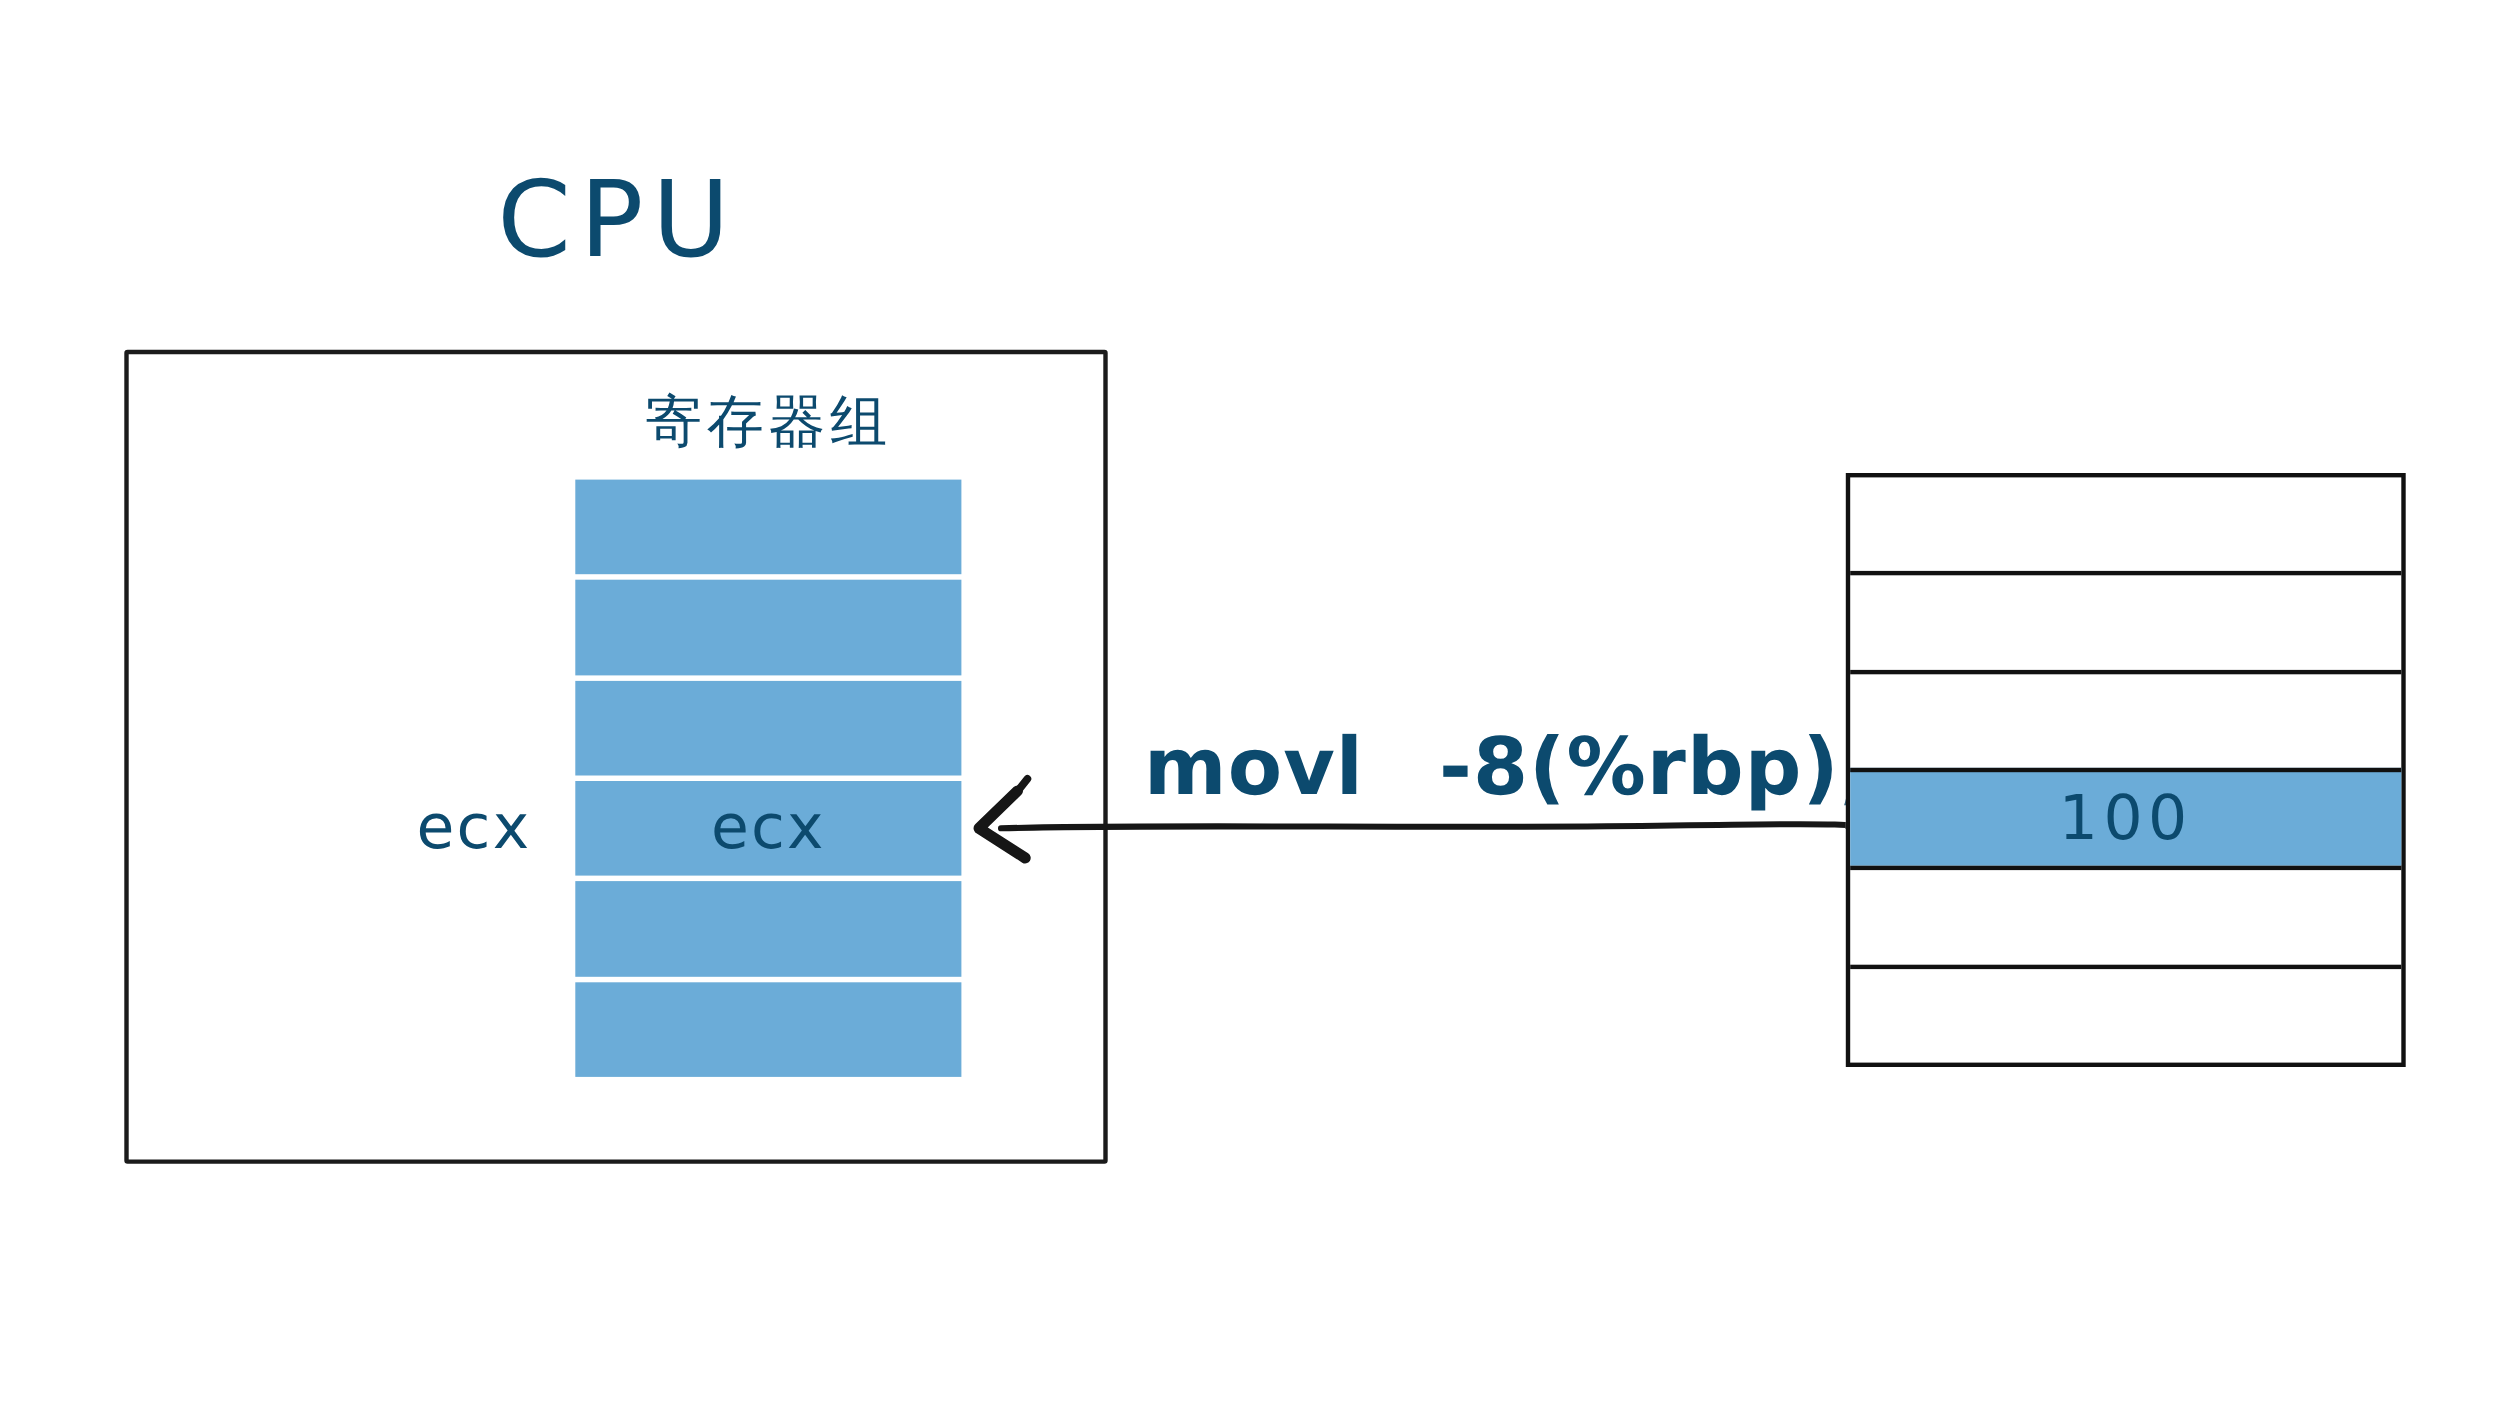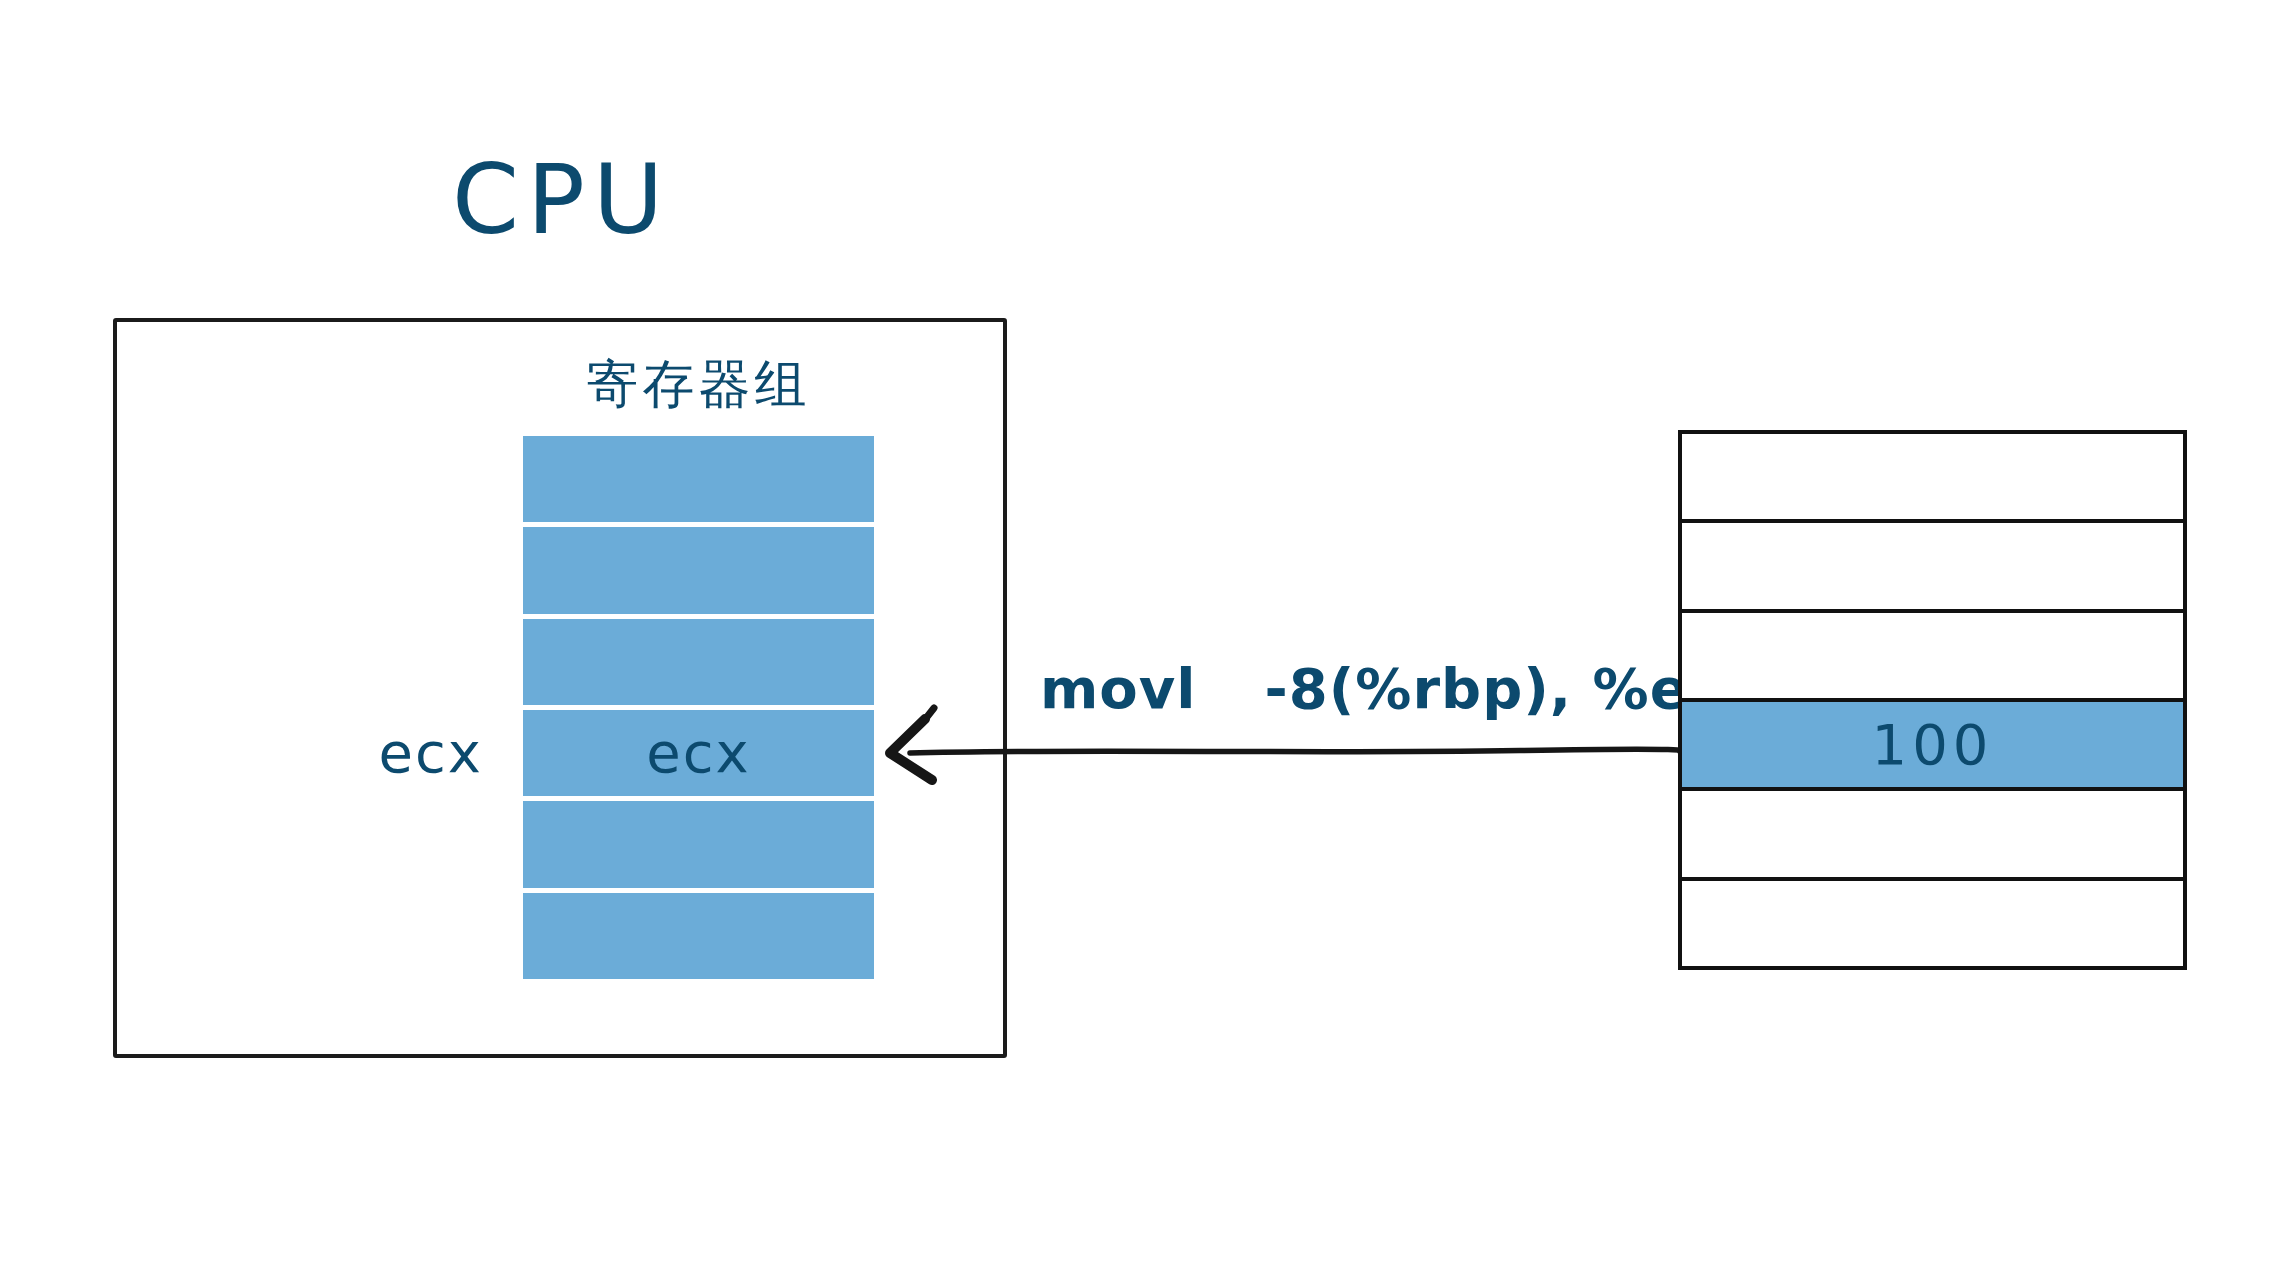--- a/index.html
+++ b/index.html
@@ -54,21 +54,21 @@
     text-align: right;
     font-size: 56px; font-weight: 500;
     letter-spacing: 2px;
   }
 
   
   .insn {
     left: 1040px; top: 658px;
     width: 640px;
     display: flex; gap: 68px;
-    font-size: 56px; line-height: 1.1;
+    font-size: 72px; line-height: 1.1;
     font-weight: 700; letter-spacing: 1px;
     white-space: nowrap;
   }
   .arrow-svg { left: 880px; top: 695px; }
 
   
   .mem-title {
     left: 1806px; top: 294px;
     font-size: 82px; line-height: 1.15;
     letter-spacing: 6px; font-weight: 500;

